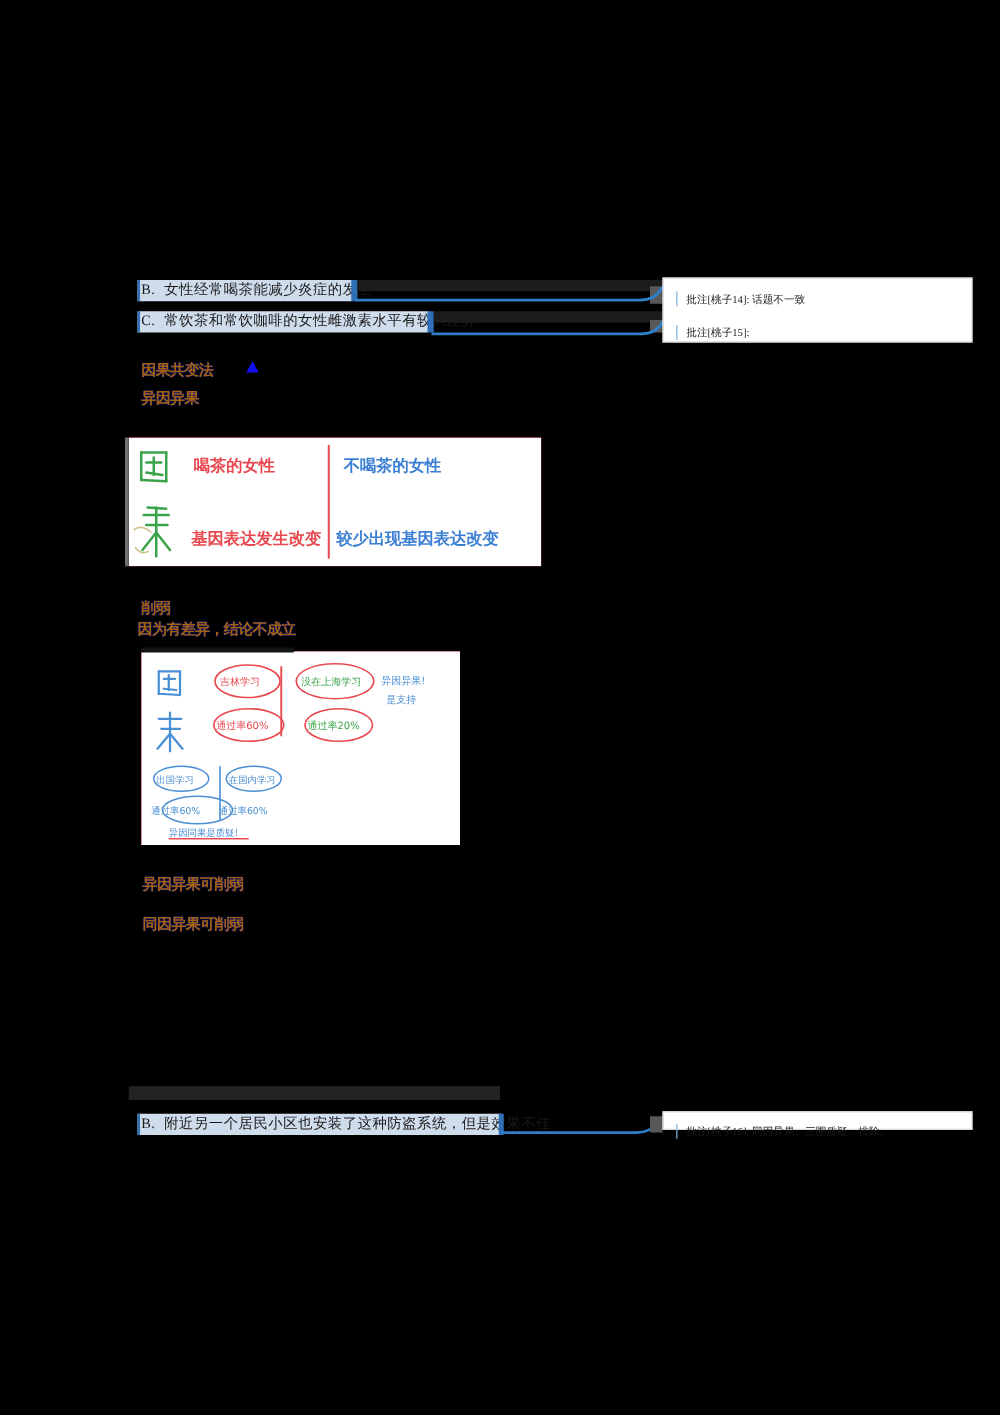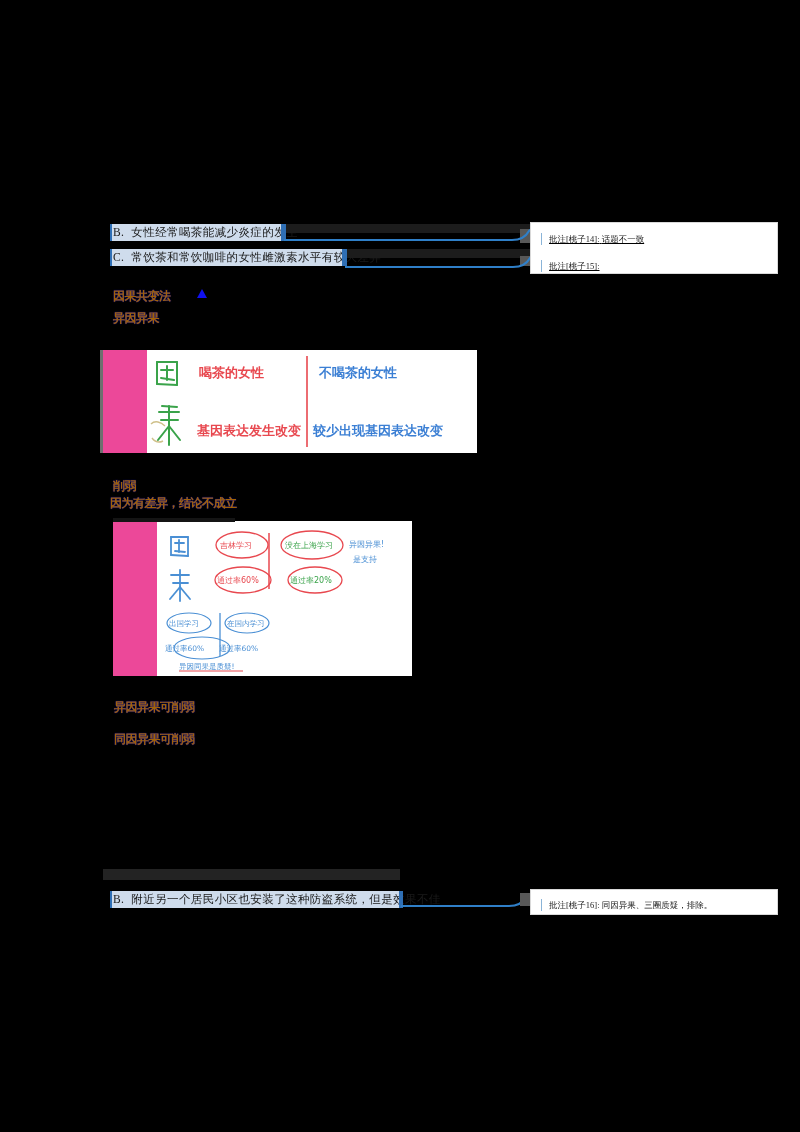--- a/index.html
+++ b/index.html
@@ -90,21 +90,20 @@
   .anchor-tab {
     position: absolute;
     background: #2f6fb5;
   }
 
   
   .wb {
     position: absolute;
     background: #ec4899;
     overflow: hidden;
-    padding-left: 44px;
   }
   .wb svg { display: block; }
 
   .grey-strip {
     position: absolute;
     background: #585858;
   }
   .dark-strip {
     position: absolute;
     background: #1c1c1c;
@@ -138,21 +137,21 @@
     <svg width="250" height="22" viewBox="0 0 250 22">
       <path d="M0,14 L228,14 Q240,14 245,5 L250,1" fill="none" stroke="#2f7fc8" stroke-width="2.2"></path>
     </svg>
   </div>
   <div class="connector" style="left:345px; top:251px; width:190px; height:22px;">
     <svg width="190" height="22" viewBox="0 0 190 22">
       <path d="M0,16 L168,16 Q180,16 185,7 L190,3" fill="none" stroke="#2f7fc8" stroke-width="2.2"></path>
     </svg>
   </div>
 
-  <div class="comment-box" style="left:530px; top:222px; width:248px; height:52px; padding:10px 8px 0 6px;text-decoration:underline;">
+  <div class="comment-box" style="left:530px; top:222px; width:248px; height:52px; padding:10px 8px 0 6px;">
     <div class="comment-item" style="margin-bottom:15px;">
       <span>批注[桃子14]:</span>
       <span>话题不一致</span>
     </div>
     <div class="comment-item">
       <span>批注[桃子15]:</span>
       <span></span>
     </div>
   </div>
 
@@ -279,20 +278,20 @@
   <div class="anchor-tab" style="left:399px; top:891px; width:4px; height:17px;"></div>
 
   <div class="connector" style="left:401px; top:893px; width:128px; height:20px;">
     <svg width="128" height="20" viewBox="0 0 128 20">
       <path d="M0,13 L108,13 Q120,13 124,5 L128,1" fill="none" stroke="#2f7fc8" stroke-width="2.2"></path>
     </svg>
   </div>
 
   <div class="grey-strip" style="left:520px; top:893px; width:10px; height:13px;"></div>
 
-  <div class="comment-box" style="left:530px; top:889px; width:248px; height:26px; padding:9px 8px 0 6px;">
+  <div class="comment-box" style="left:530px; top:889px; width:248px; height:15px; padding:9px 8px 0 6px;">
     <div class="comment-item">
       <span>批注[桃子16]:</span>
       <span>同因异果、三圈质疑，排除。</span>
     </div>
   </div>
 
 </div>
 
 </body></html>

